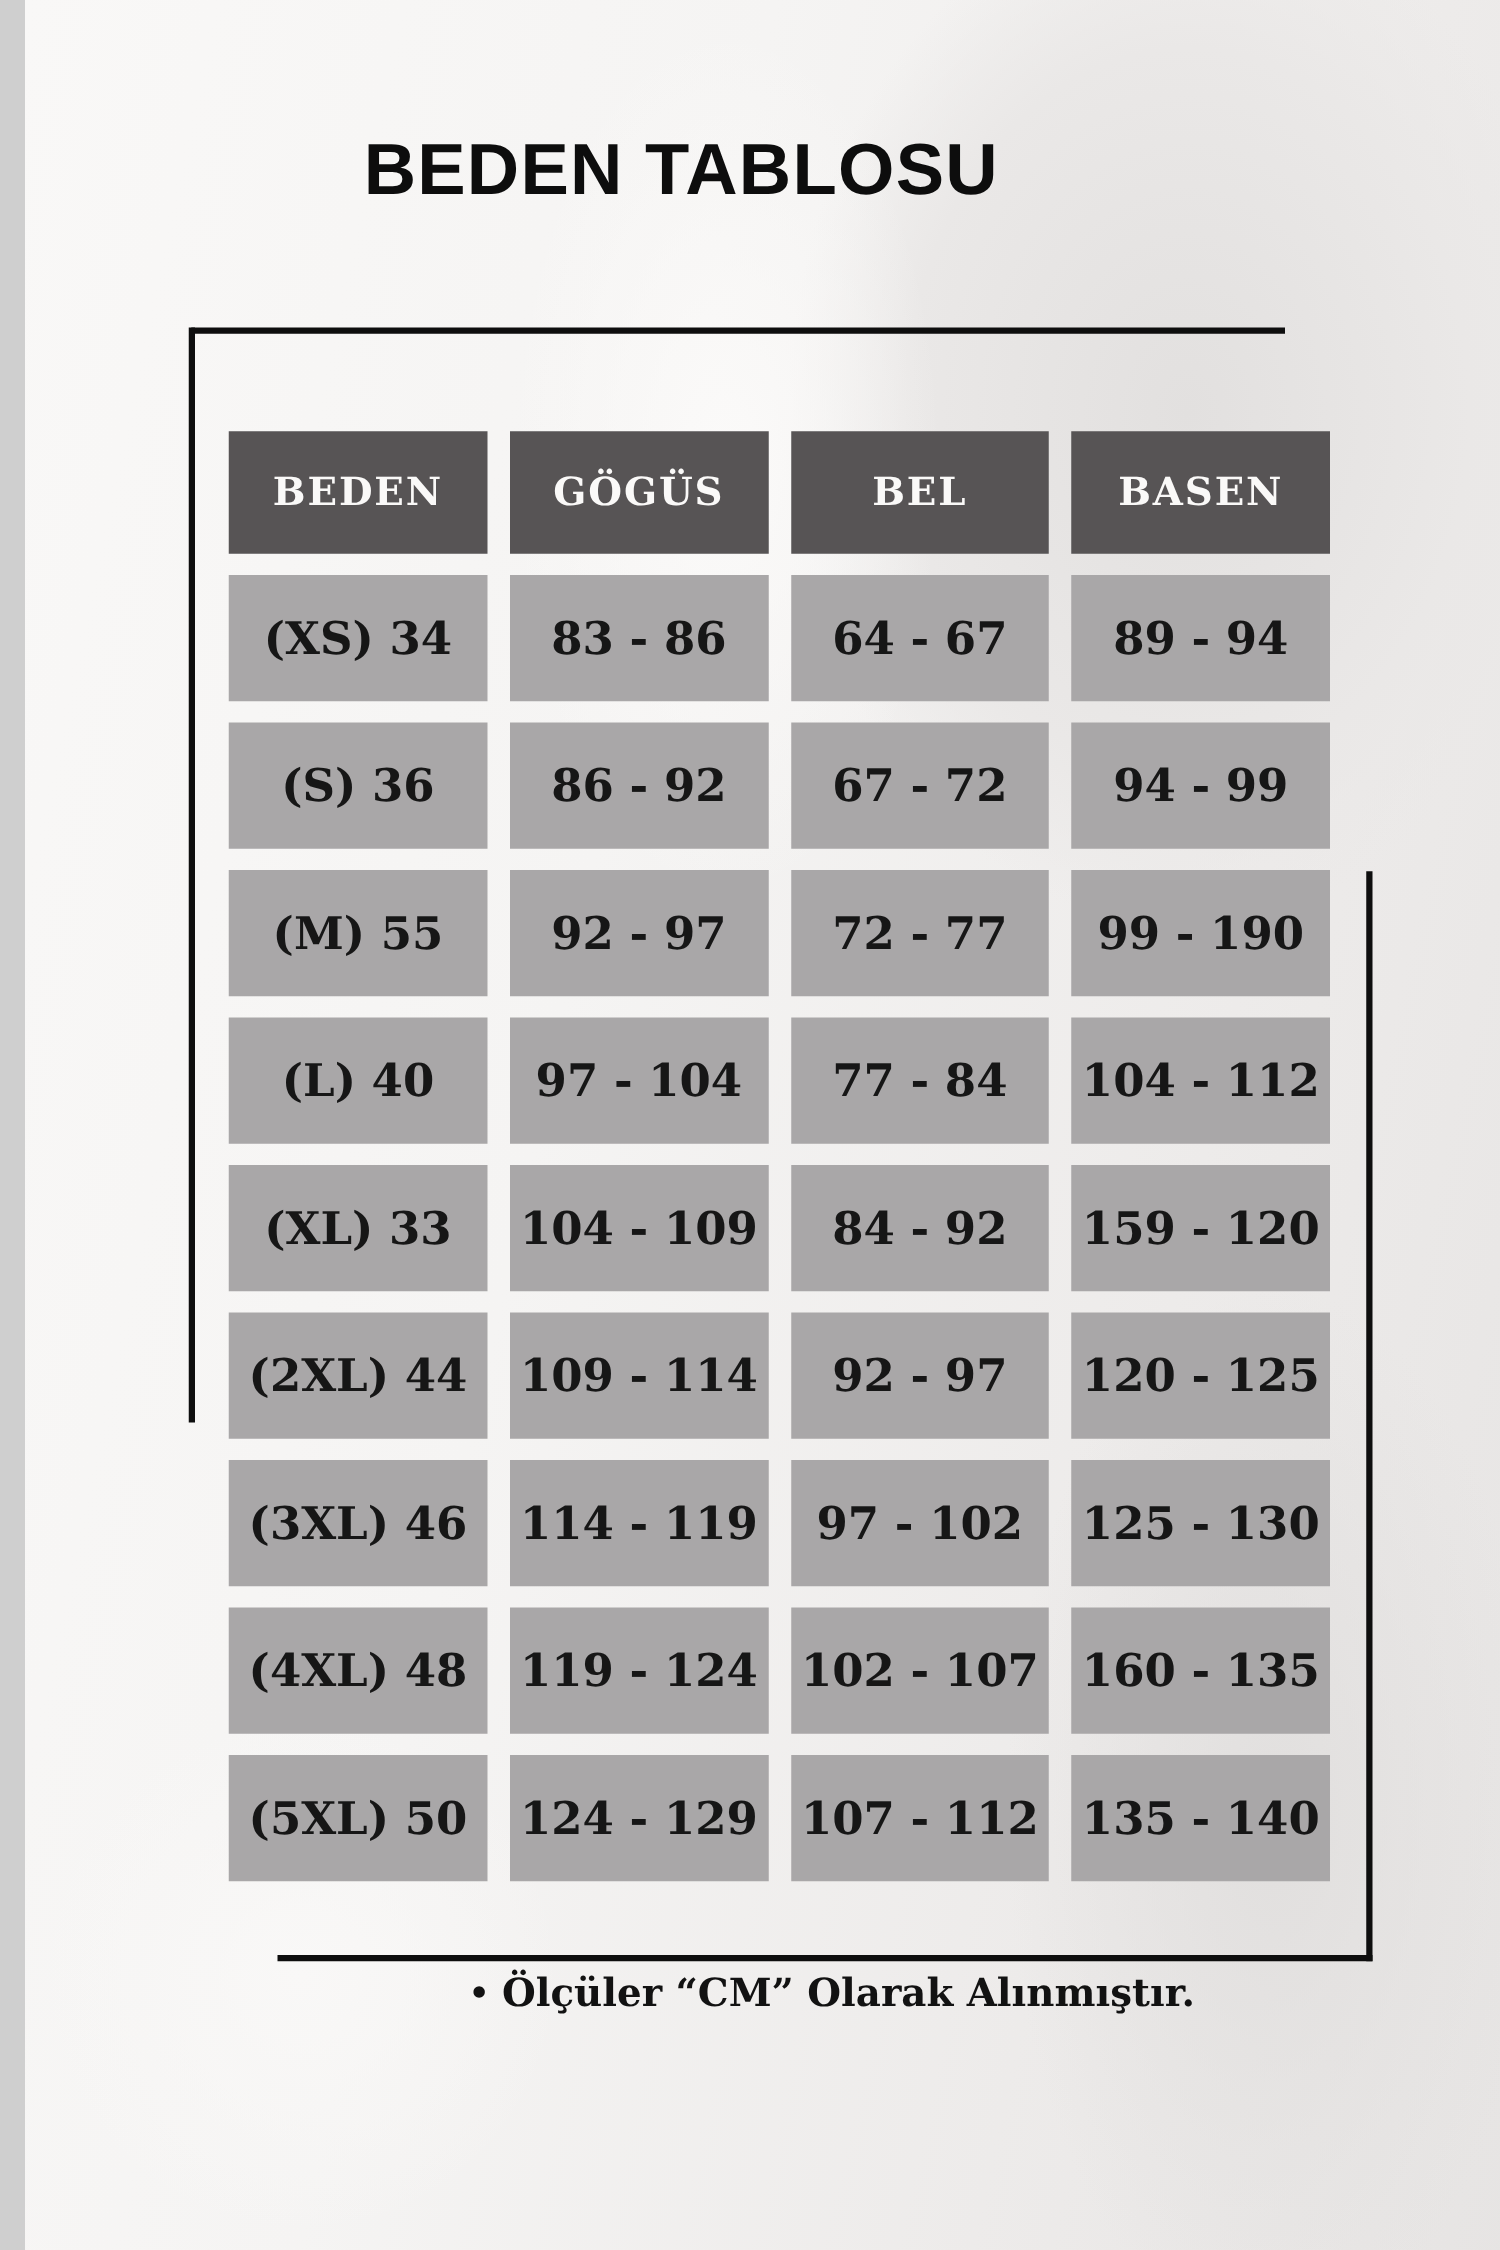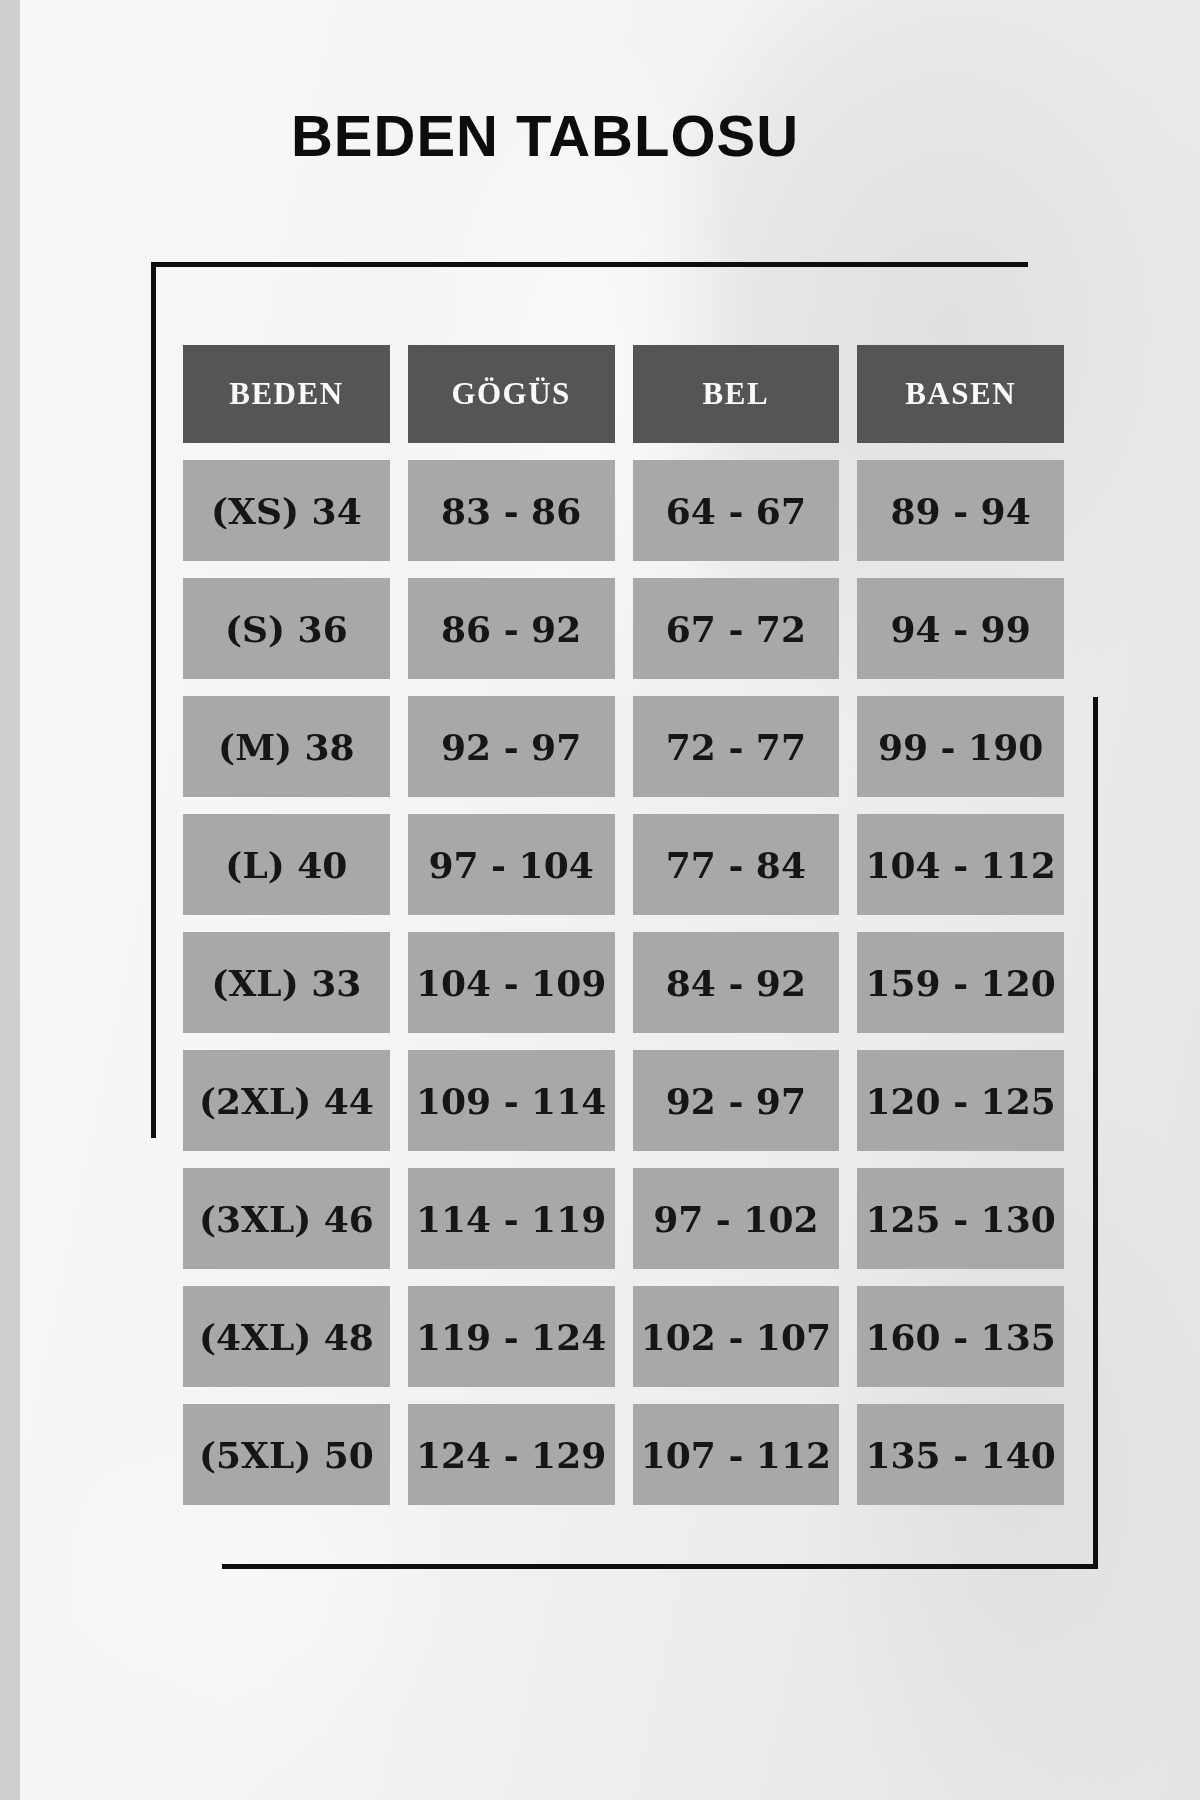--- a/index.html
+++ b/index.html
@@ -38,21 +38,21 @@
     column-gap:18px;row-gap:17px;
   }
   .trow{display:contents;}
   .cell{
     display:flex;align-items:center;justify-content:center;
     background:#a9a7a8;color:#161616;
     font-size:36px;font-weight:700;white-space:nowrap;
   }
   .cell.head{
     background:#575455;color:#faf9f8;
-    font-size:31px;letter-spacing:1.5px;font-family:Liberation Serif, serif;
+    font-size:31px;letter-spacing:1.5px;
   }
 
   .note{
     position:absolute;left:0;top:1577px;width:936px;text-align:right;
     font-size:31px;font-weight:700;color:#121212;white-space:nowrap;
   }
   .note .bullet{font-size:26px;vertical-align:2px;margin-right:10px;}
 </style>
 </head>
 <body>
@@ -88,21 +88,21 @@
     </div>
 
     <div class="trow">
       <div class="cell">(S) 36</div>
       <div class="cell">86 - 92</div>
       <div class="cell">67 - 72</div>
       <div class="cell">94 - 99</div>
     </div>
 
     <div class="trow">
-      <div class="cell">(M) 38</div>
+      <div class="cell">(M) 55</div>
       <div class="cell">92 - 97</div>
       <div class="cell">72 - 77</div>
       <div class="cell">99 - 190</div>
     </div>
 
     <div class="trow">
       <div class="cell">(L) 40</div>
       <div class="cell">97 - 104</div>
       <div class="cell">77 - 84</div>
       <div class="cell">104 - 112</div>
@@ -138,14 +138,17 @@
 
     <div class="trow">
       <div class="cell">(5XL) 50</div>
       <div class="cell">124 - 129</div>
       <div class="cell">107 - 112</div>
       <div class="cell">135 - 140</div>
     </div>
 
   </div>
 
+  <div class="note">
+    <span class="bullet">•</span><span>Ölçüler “CM” Olarak Alınmıştır.</span>
+  </div>
 
 </div>
 
 </body></html>

